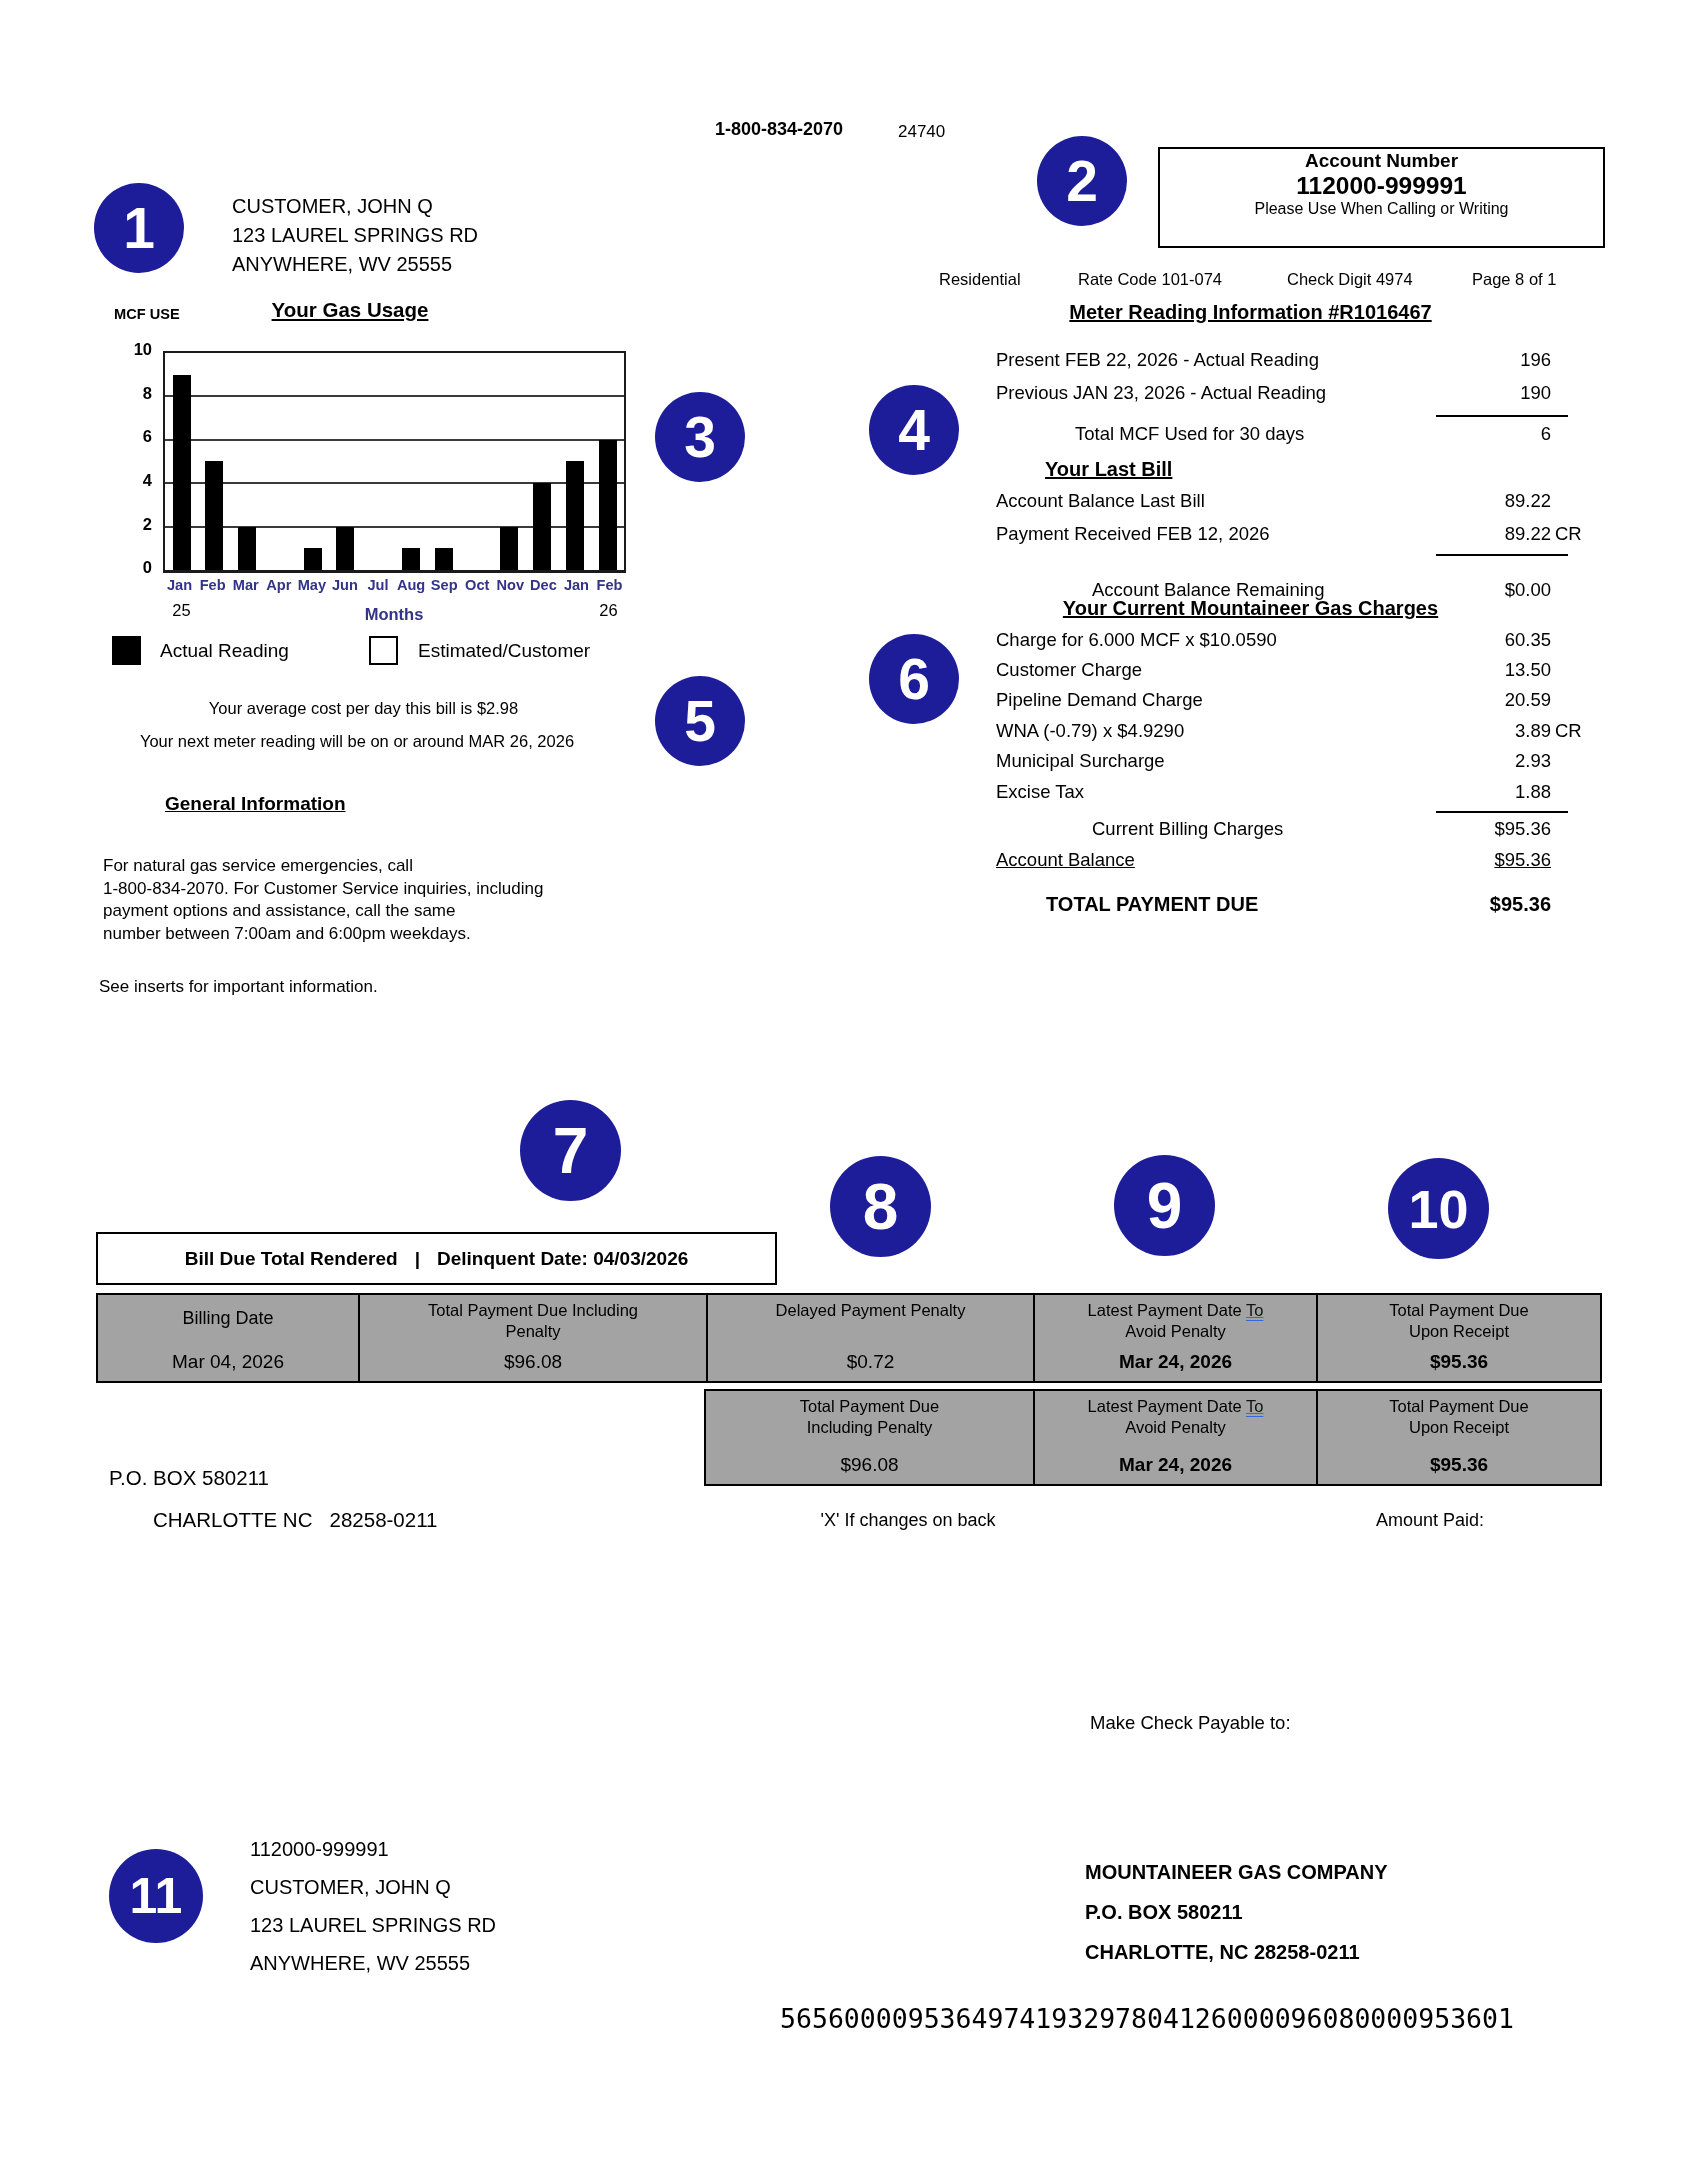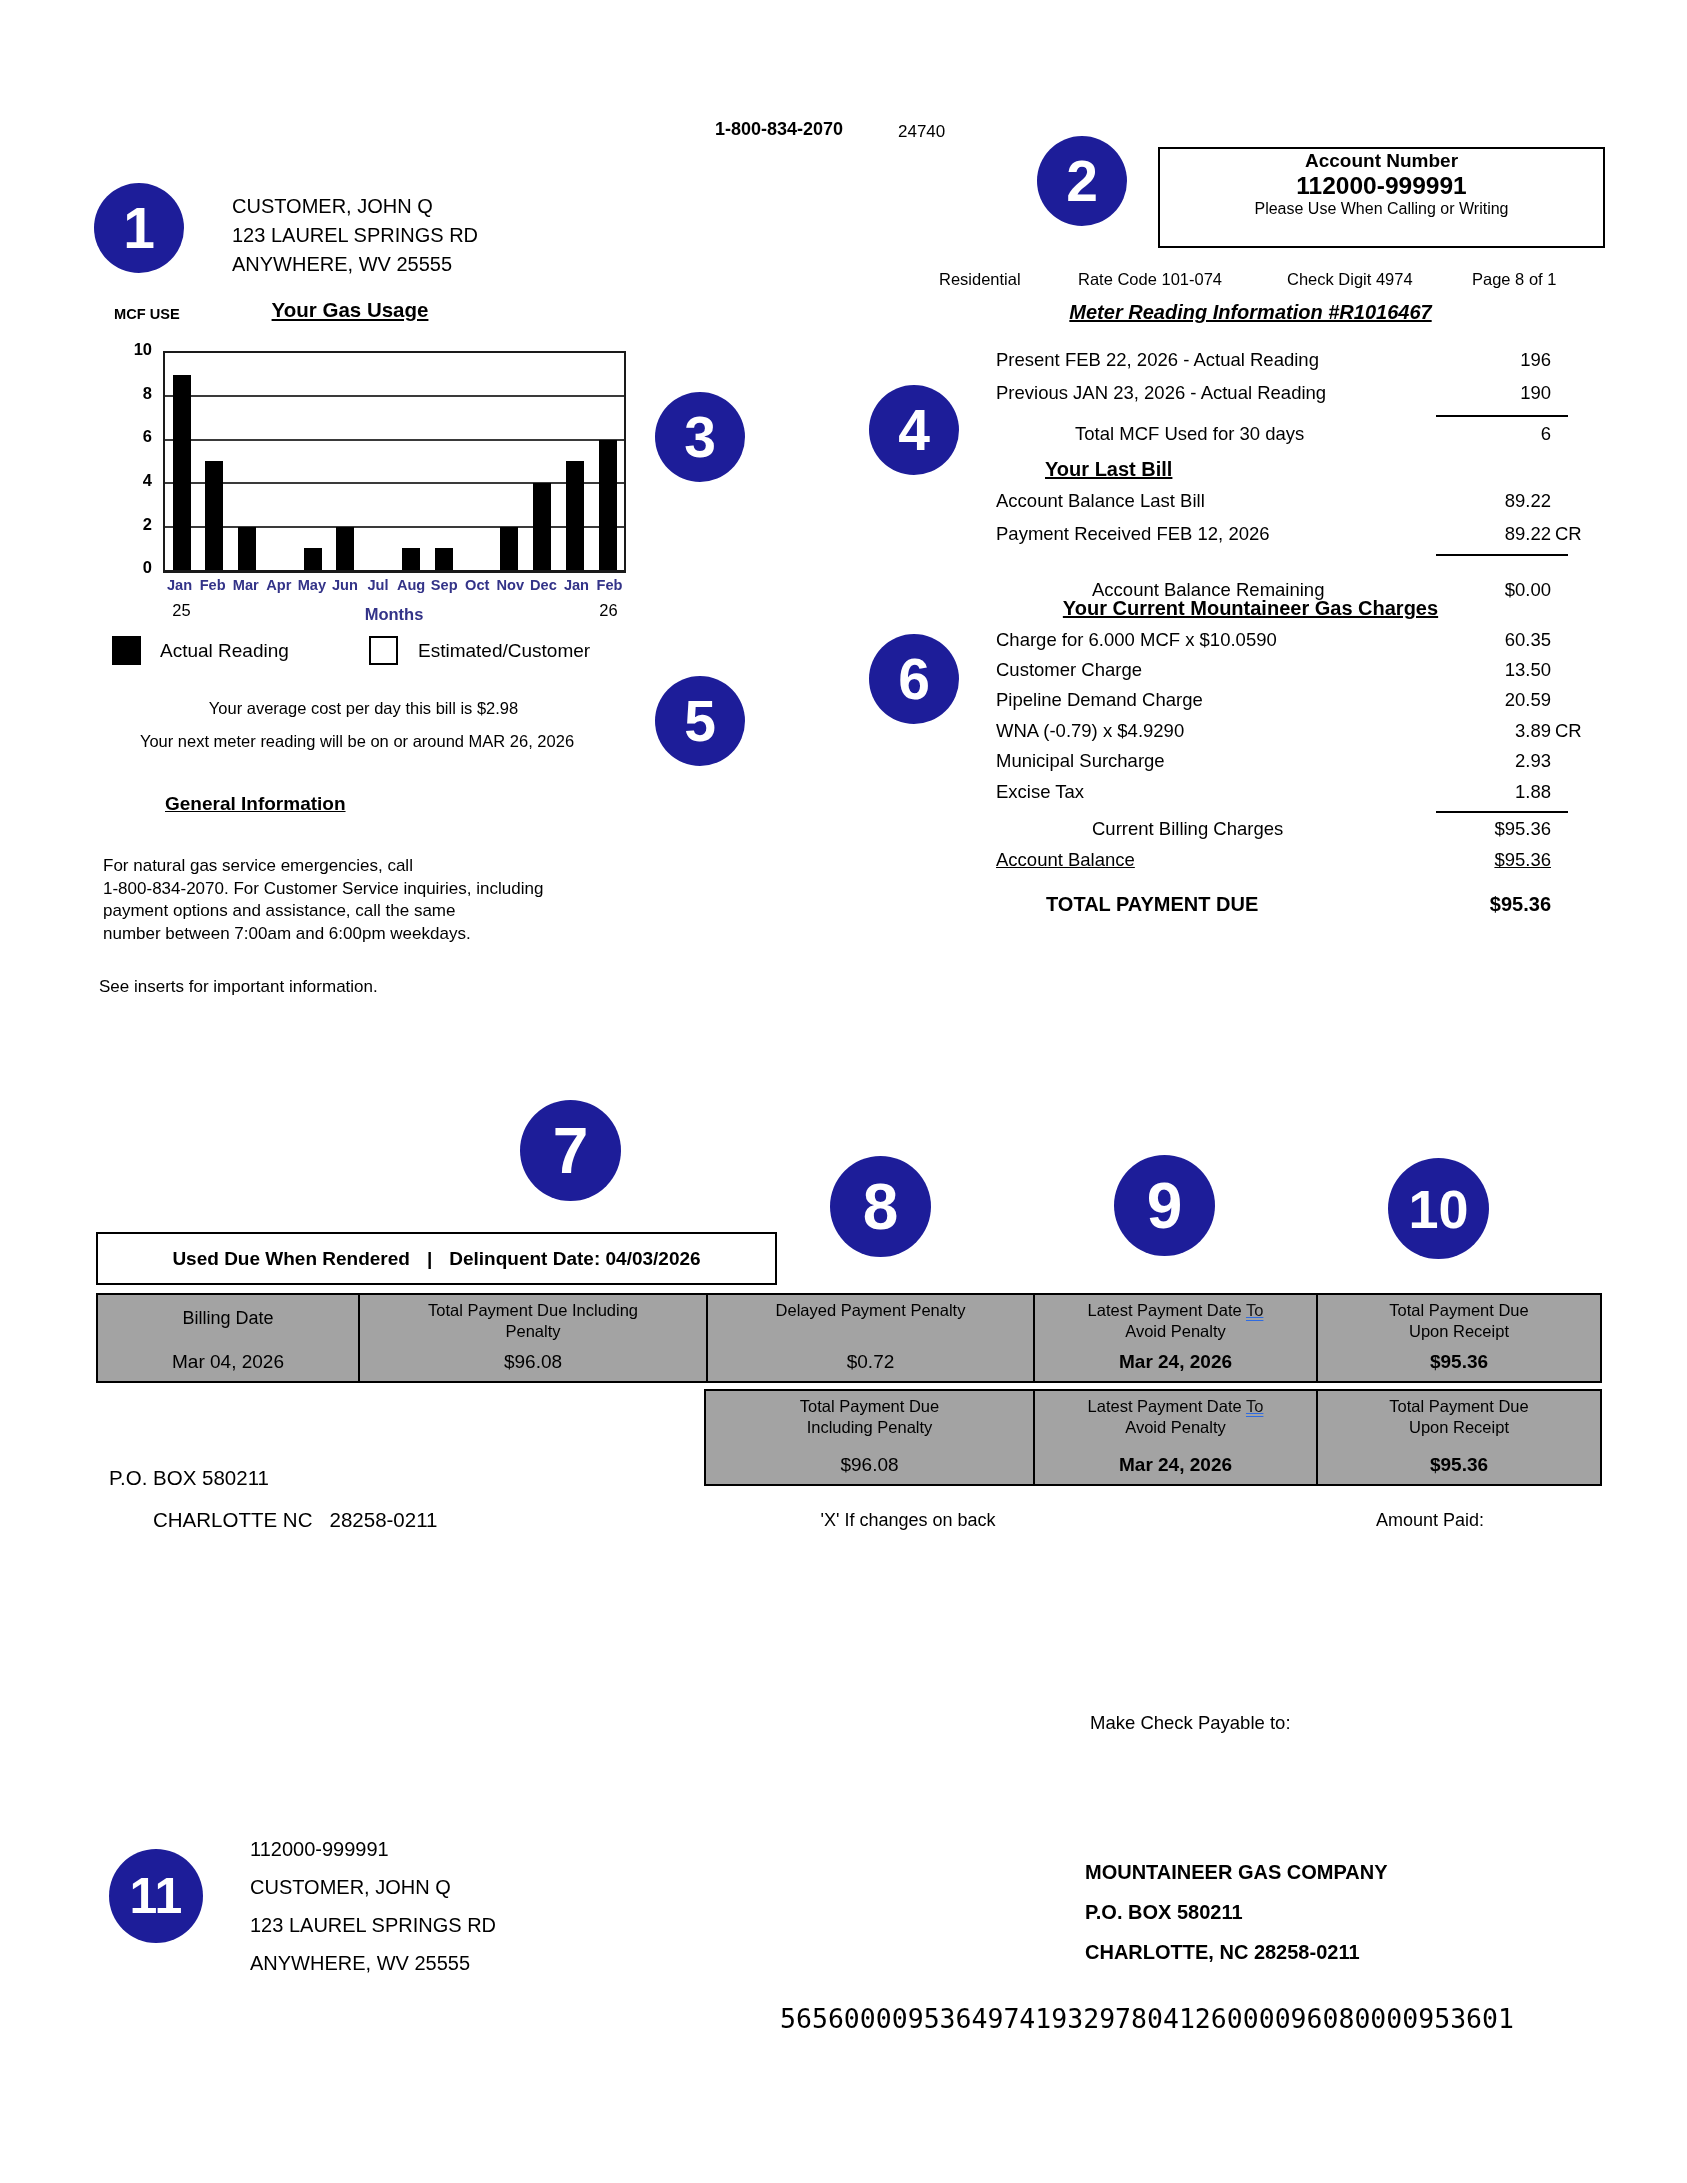--- a/index.html
+++ b/index.html
@@ -142,21 +142,21 @@
 
   <div class="abs b u" style="left:165px;top:793px;font-size:19px;">General Information</div>
   <div class="abs" style="left:103px;top:855px;font-size:17px;line-height:22.5px;">
     <div>For natural gas service emergencies, call</div>
     <div>1-800-834-2070. For Customer Service inquiries, including</div>
     <div>payment options and assistance, call the same</div>
     <div>number between 7:00am and 6:00pm weekdays.</div>
   </div>
   <div class="abs" style="left:99px;top:977px;font-size:17px;">See inserts for important information.</div>
 
-  <div class="sechead ctr" style="left:946px;top:301px;width:609px;font-style:italic;">Meter Reading Information #R1016467</div>
+  <div class="sechead ctr" style="left:946px;top:301px;width:609px;">Meter Reading Information #R1016467</div>
   <div class="finrow" style="top:349px;">
     <span class="lbl">Present FEB 22, 2026 - Actual Reading</span>
     <span class="val">196</span>
       <span class="suf"></span>
   </div>
   <div class="finrow" style="top:382px;">
     <span class="lbl">Previous JAN 23, 2026 - Actual Reading</span>
     <span class="val">190</span>
       <span class="suf"></span>
   </div>
@@ -227,21 +227,21 @@
     <span class="val">$95.36</span>
       <span class="suf"></span>
   </div>
   <div class="finrow b" style="top:893px;font-size:20px;">
     <span class="lbl" style="padding-left:50px;">TOTAL PAYMENT DUE</span>
     <span class="val">$95.36</span>
       <span class="suf"></span>
   </div>
 
   <div class="duebox">
-    <span>Used Due When Rendered</span>
+    <span>Bill Due Total Rendered</span>
     <span>|</span>
     <span>Delinquent Date: 04/03/2026</span>
   </div>
 
   <div class="paytable" style="left:96px;top:1293px;width:1506px;height:90px;grid-template-columns:260px 348px 327px 283px auto;">
     <div class="cell">
       <div class="h" style="font-size:18px;margin-top:8px;">Billing Date</div>
       <div class="v">Mar 04, 2026</div>
     </div>
     <div class="cell">

